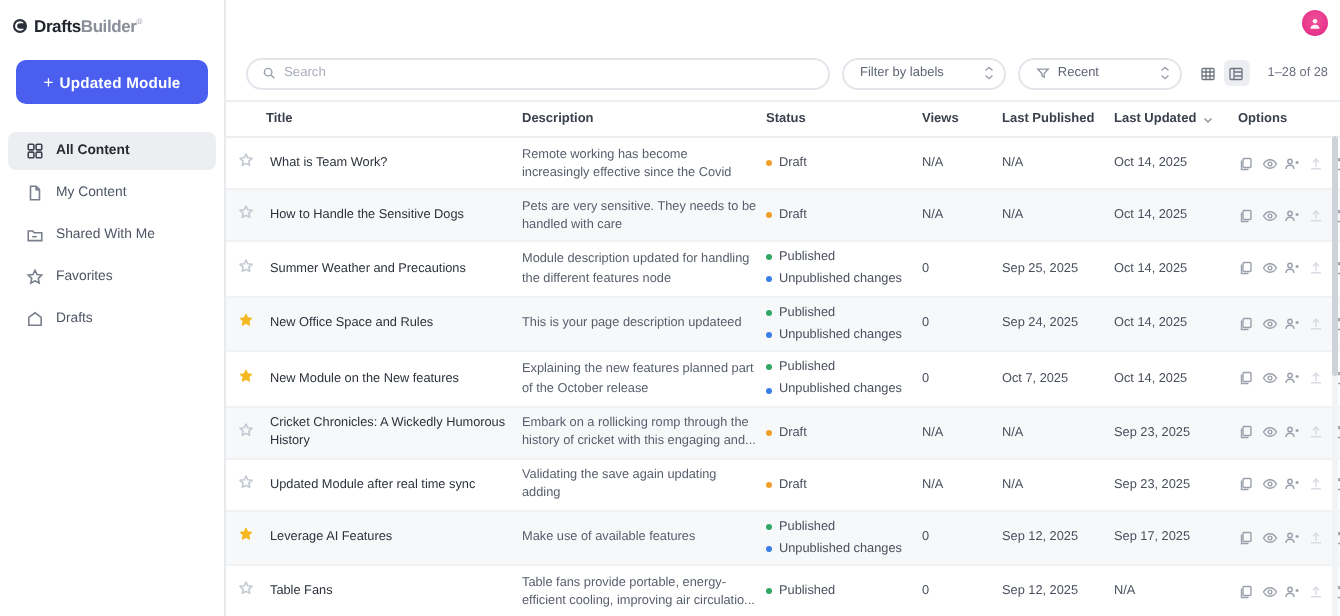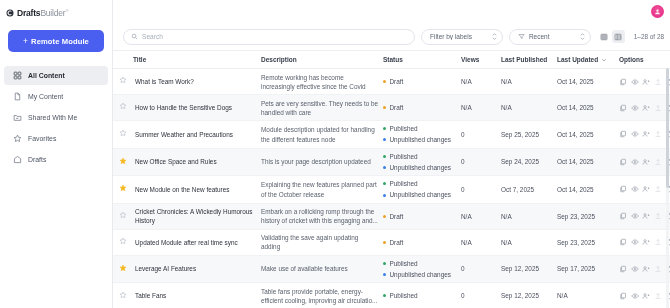--- a/index.html
+++ b/index.html
@@ -21,21 +21,21 @@
     padding: 0;
     flex: 0 0 113px;
   }
   .logo-row {
     display: flex; align-items: center; gap: 3px;
     padding: 5px 0 0 6px; height: 20px;
   }
   .logo-mark { width: 8px; height: 8px; flex: 0 0 8px; color: #2a2f3a; }
   .logo-text { font-size: 8.5px; letter-spacing: -0.2px; white-space: nowrap; }
   .logo-text b { font-weight: 700; color: #22262e; }
-  .logo-text span { color: #8a8f9a; font-weight: 400; }
+  .logo-text span { color: #8a8f9a; font-weight: 700; }
   .logo-text sup { font-size: 4px; color: #9aa0ab; vertical-align: super; }
 
   .create-btn {
     margin: 10px 8px 0 8px;
     height: 22px;
     background: #4a5ff0;
     color: #fff;
     border: none; border-radius: 5px;
     font-size: 7.6px; font-weight: 700;
     font-family: "Liberation Sans", sans-serif;
@@ -196,21 +196,21 @@
       <svg class="logo-mark" viewBox="0 0 16 16" fill="currentColor">
         <path d="M8 1a7 7 0 100 14A7 7 0 008 1zm0 2.2a4.8 4.8 0 013.9 2H8.9A2.8 2.8 0 008 5.2a2.8 2.8 0 100 5.6c.33 0 .63-.06.9-.16h3A4.8 4.8 0 118 3.2z"></path>
       </svg>
       <div class="logo-text">
         <b>Drafts</b><span>Builder</span><sup>®</sup>
       </div>
     </div>
 
     <button class="create-btn">
       <span class="plus">+</span>
-      <span>Remote Module</span>
+      <span>Updated Module</span>
     </button>
 
     <nav class="nav">
       <div class="nav-item active">
         <svg class="nav-ico" viewBox="0 0 16 16" fill="none" stroke="currentColor" stroke-width="1.4">
           <rect x="2" y="2" width="5" height="5" rx="1"></rect>
             <rect x="9" y="2" width="5" height="5" rx="1"></rect>
           <rect x="2" y="9" width="5" height="5" rx="1"></rect>
             <rect x="9" y="9" width="5" height="5" rx="1"></rect>
         </svg>

